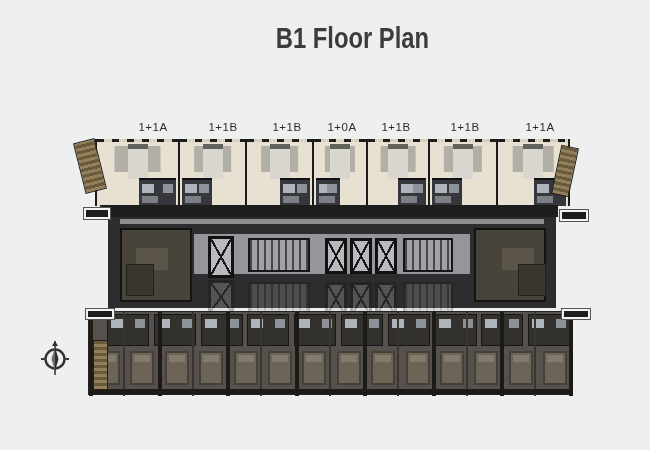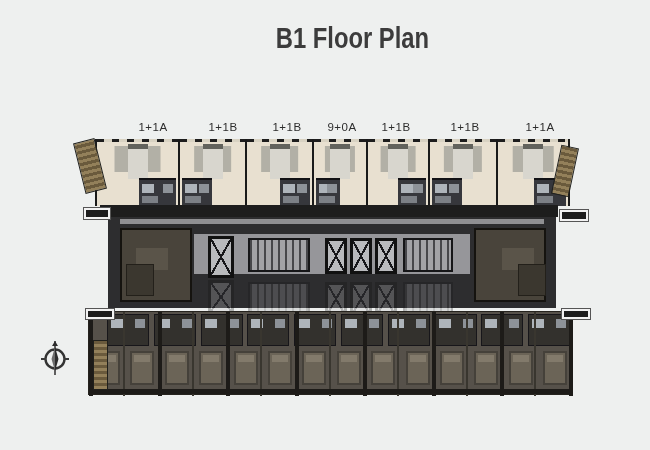--- a/index.html
+++ b/index.html
@@ -70,21 +70,21 @@
 </head>
 <body>
 
 <div class="canvas" style="--bg: #eef0ef; --title: #3c3c3c; --labelc: #2d2d2d; --cream: #e8e0d0; --band: #2d2d2f; --taupe: #56514a;">
 
   <h1 class="title"><span>B1 Floor Plan</span></h1>
 
   <span class="unit-label" style="left:153px">1+1A</span>
   <span class="unit-label" style="left:223px">1+1B</span>
   <span class="unit-label" style="left:287px">1+1B</span>
-  <span class="unit-label" style="left:342px">9+0A</span>
+  <span class="unit-label" style="left:342px">1+0A</span>
   <span class="unit-label" style="left:396px">1+1B</span>
   <span class="unit-label" style="left:465px">1+1B</span>
   <span class="unit-label" style="left:540px">1+1A</span>
 
   <div class="abs" id="plan" style="left:0;top:0;width:650px;height:450px">
       <div class="t-unit" style="left: 95px; width: 83px;">
         <div class="t-win"></div>
         <div class="t-rug"></div>
         <div class="t-bed"></div>
         <div class="t-bath" style="right: 2px;">

